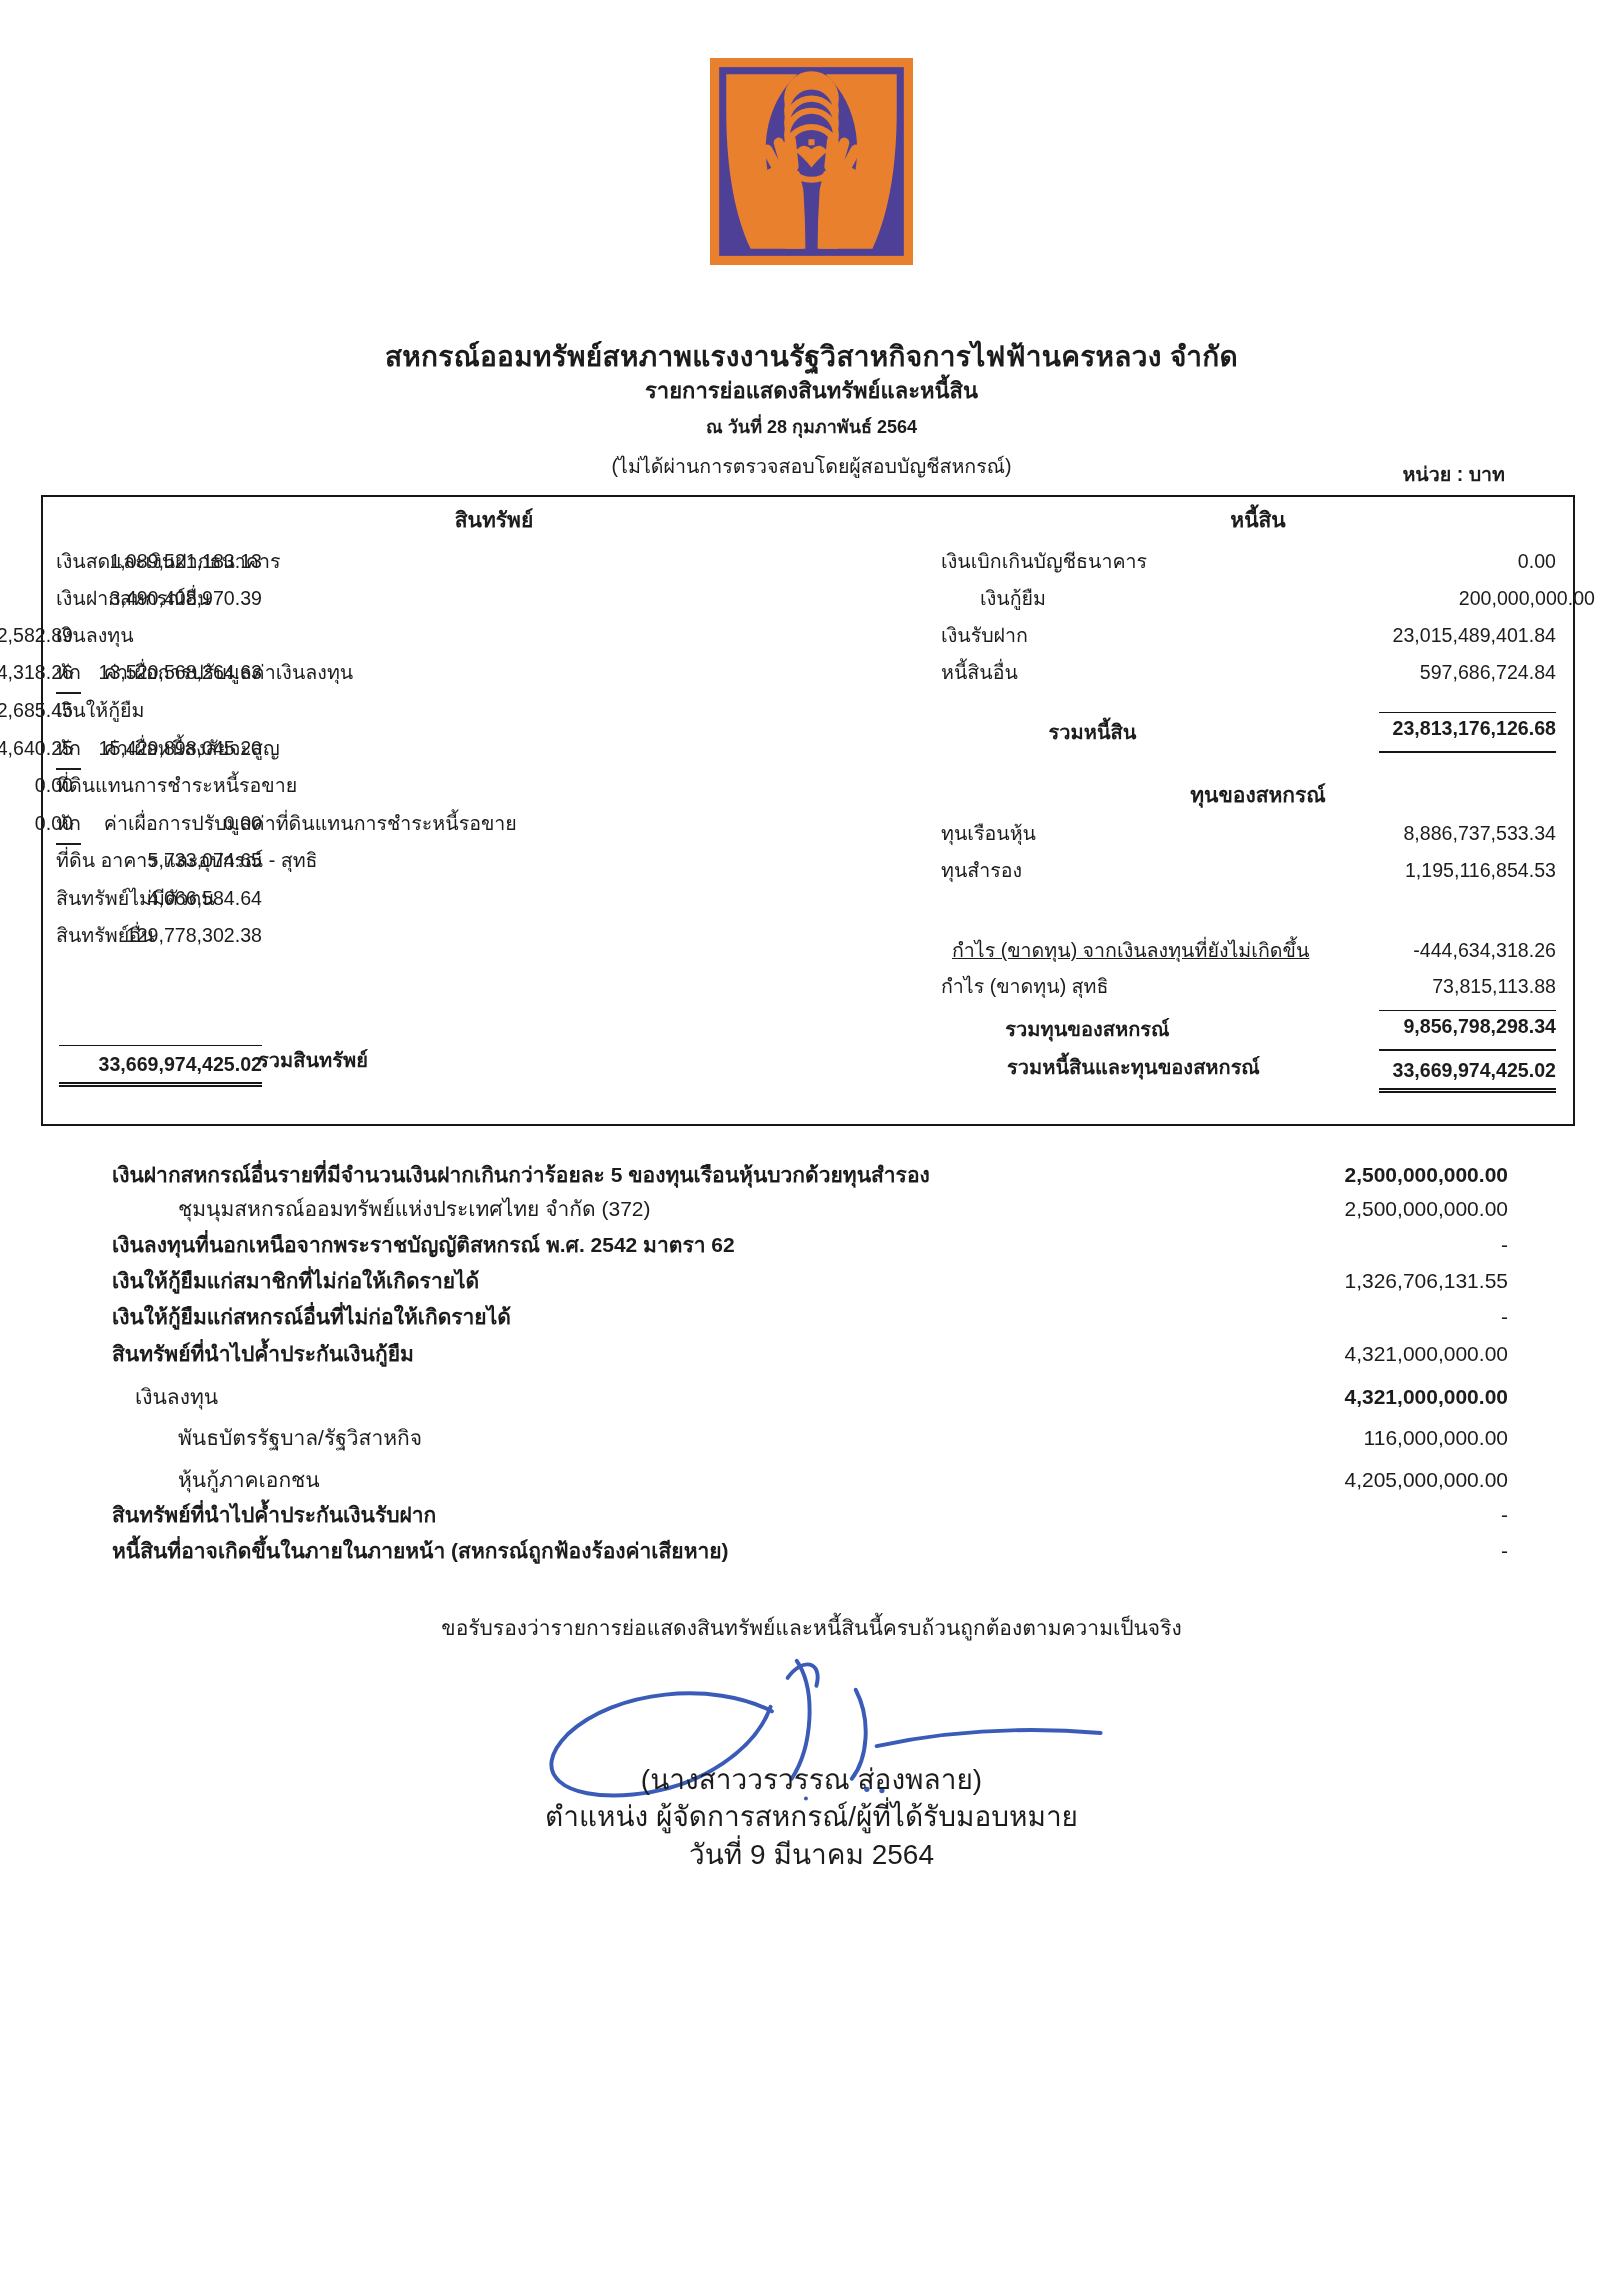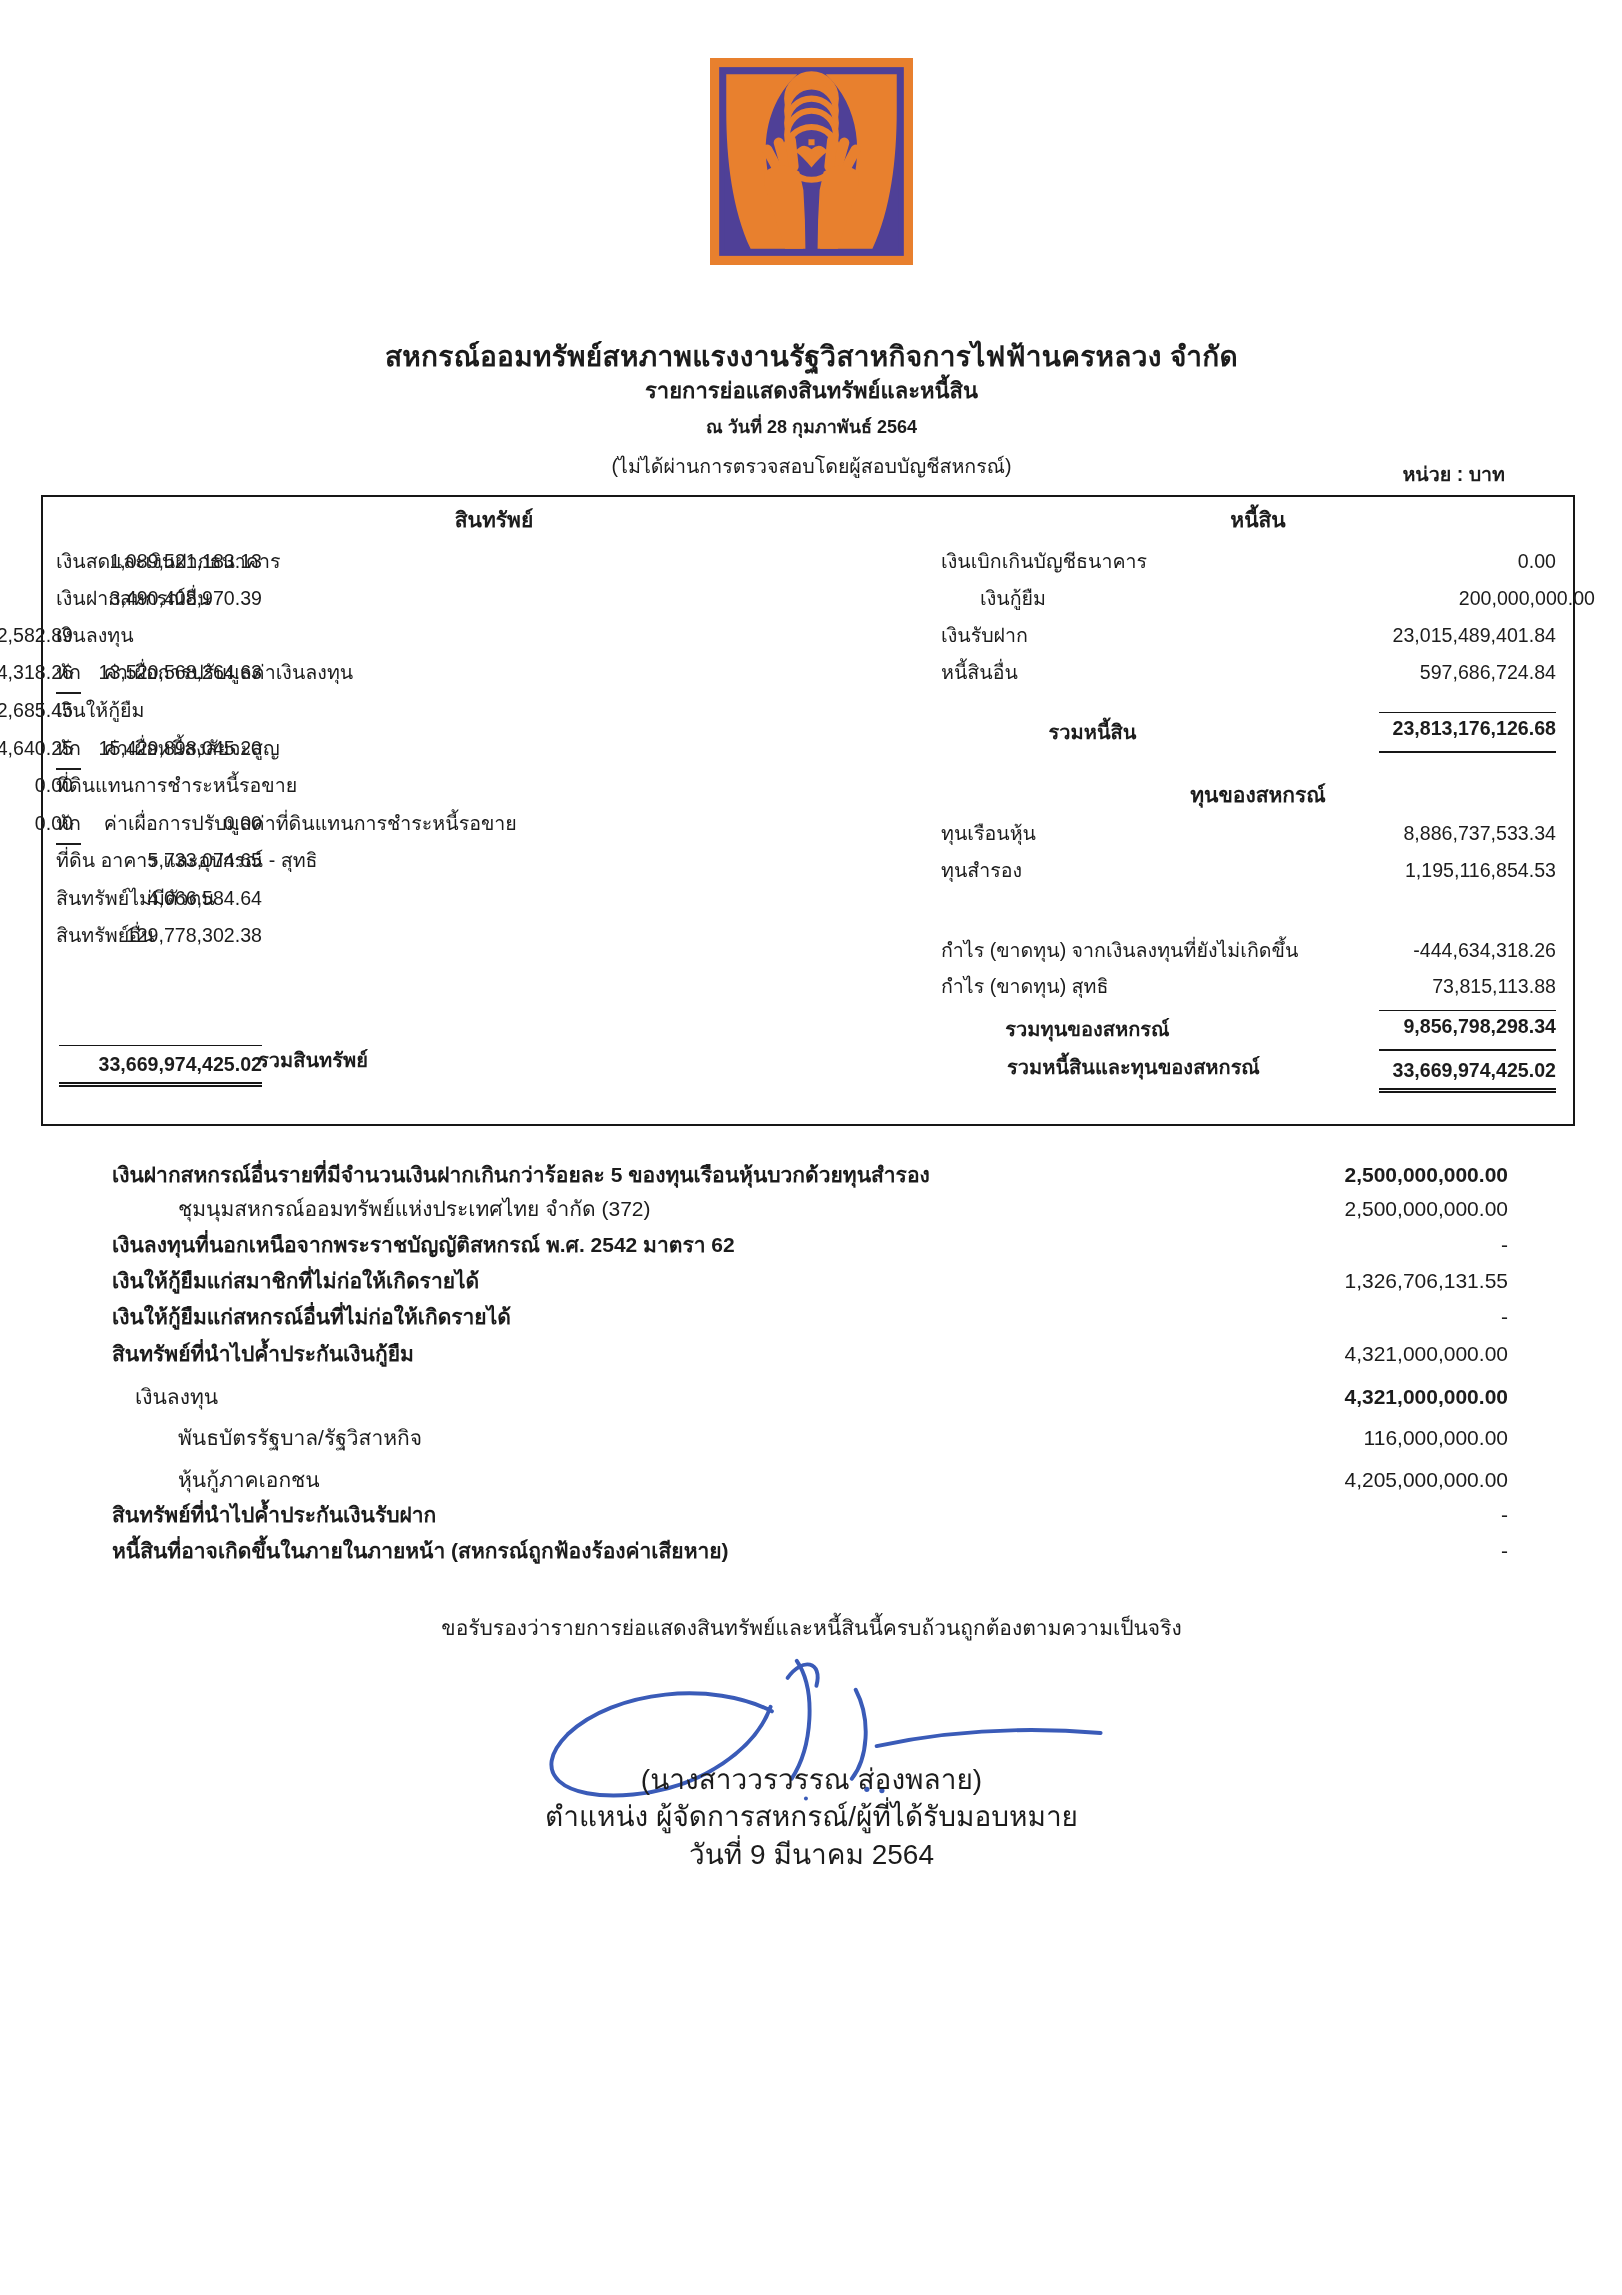--- a/index.html
+++ b/index.html
@@ -175,21 +175,21 @@
 
     <div class="row" style="top:321px;left:898px;width:628px;">
       <span class="lbl" style="left:0;">ทุนเรือนหุ้น</span>
       <span class="ln">8,886,737,533.34</span>
     </div>
     <div class="row" style="top:358px;left:898px;width:628px;">
       <span class="lbl" style="left:0;">ทุนสำรอง</span>
       <span class="ln">1,195,116,854.53</span>
     </div>
     <div class="row" style="top:438px;left:898px;width:628px;">
-      <span class="lbl" style="left:0;">กำไร (ขาดทุน) จากเงินลงทุนที่ยังไม่เกิดขึ้น</span>
+      <span class="lbl" style="left:11px;text-decoration:underline;">กำไร (ขาดทุน) จากเงินลงทุนที่ยังไม่เกิดขึ้น</span>
       <span class="ln">-444,634,318.26</span>
     </div>
     <div class="row" style="top:474px;left:898px;width:628px;">
       <span class="lbl" style="left:0;">กำไร (ขาดทุน) สุทธิ</span>
       <span class="ln">73,815,113.88</span>
     </div>
 
     <div class="row" style="top:509px;left:898px;width:628px;height:46px;line-height:46px;">
       <span class="totlbl" style="position:absolute;left:42px;width:209px;text-align:center;">รวมทุนของสหกรณ์</span>
       <span style="position:absolute;right:13px;line-height:29px;top:3.9px;"><span class="subnum">9,856,798,298.34</span></span>

